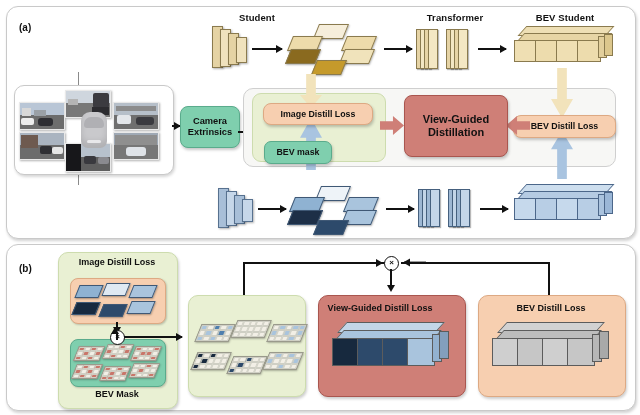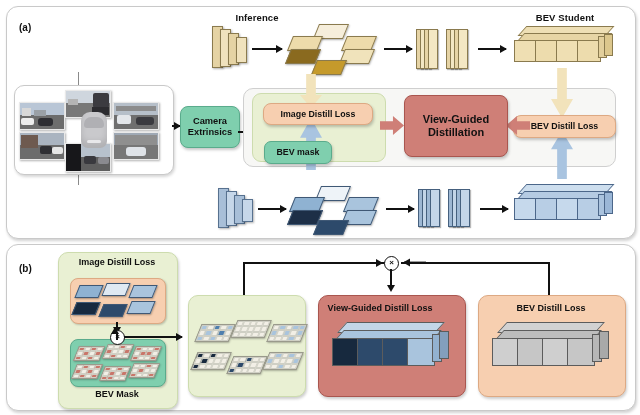--- a/index.html
+++ b/index.html
@@ -146,21 +146,22 @@
 </style>
 </head>
 <body>
 
 <div id="root">
 
   <div id="panel-a" class="panel">
 
     <div class="panel-tag" style="left:12px;top:15px;">(a)</div>
 
-    <div class="col-title" style="left:205px;top:5px;width:90px;">Inference</div>
+    <div class="col-title" style="left:205px;top:5px;width:90px;">Student</div>
+    <div class="col-title" style="left:398px;top:5px;width:100px;">Transformer</div>
     <div class="col-title" style="left:508px;top:5px;width:100px;">BEV Student</div>
   </div>
 
 
 
   <div class="line" style="left:78px;top:72px;width:1.4px;height:16px;"></div>
   <div class="line" style="left:78px;top:171px;width:1.4px;height:14px;"></div>
 
   <div id="camera-box">
     <div class="cam" style="left:4px;top:16px;width:44px;height:26px;background:#93a2b4;">

